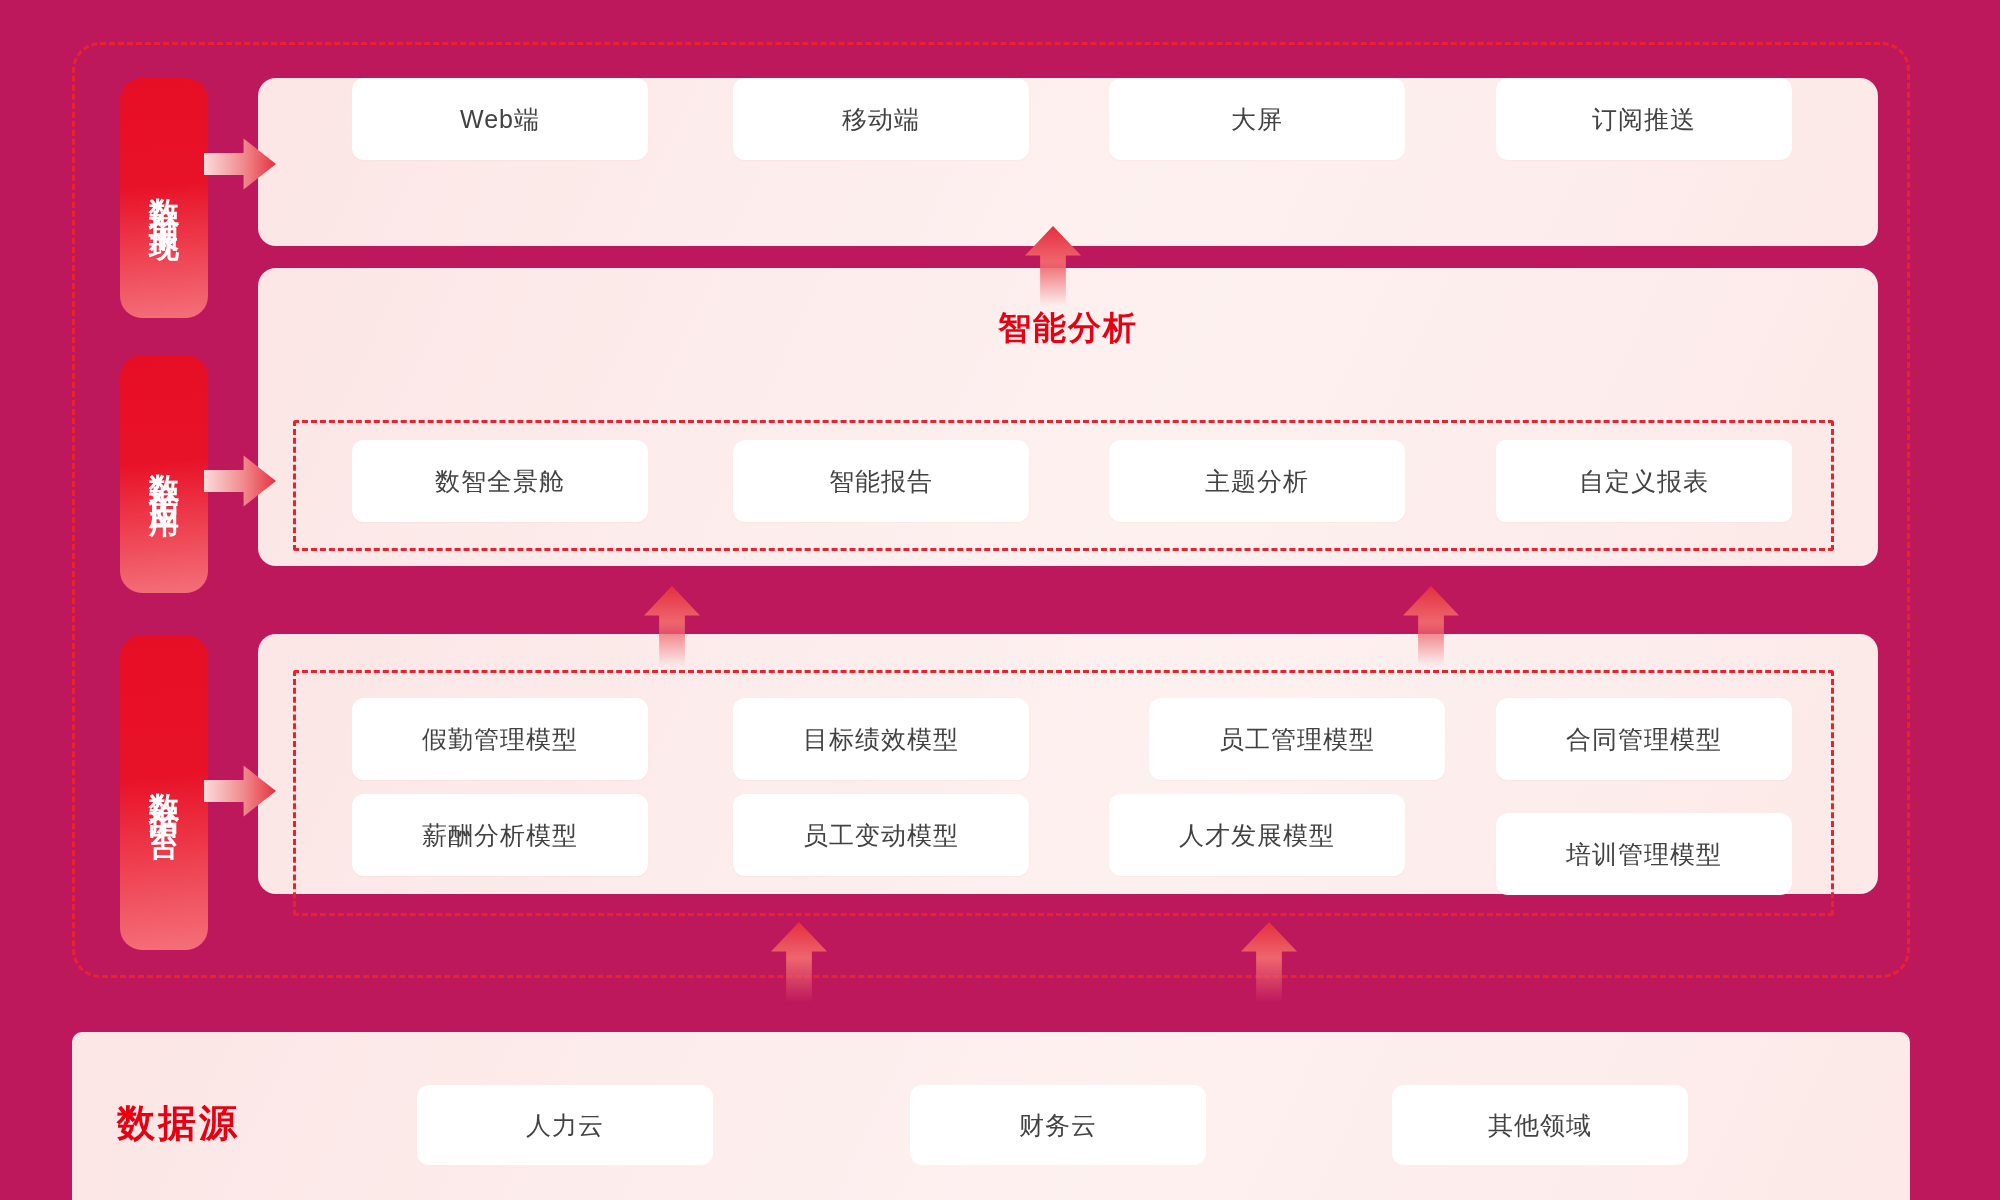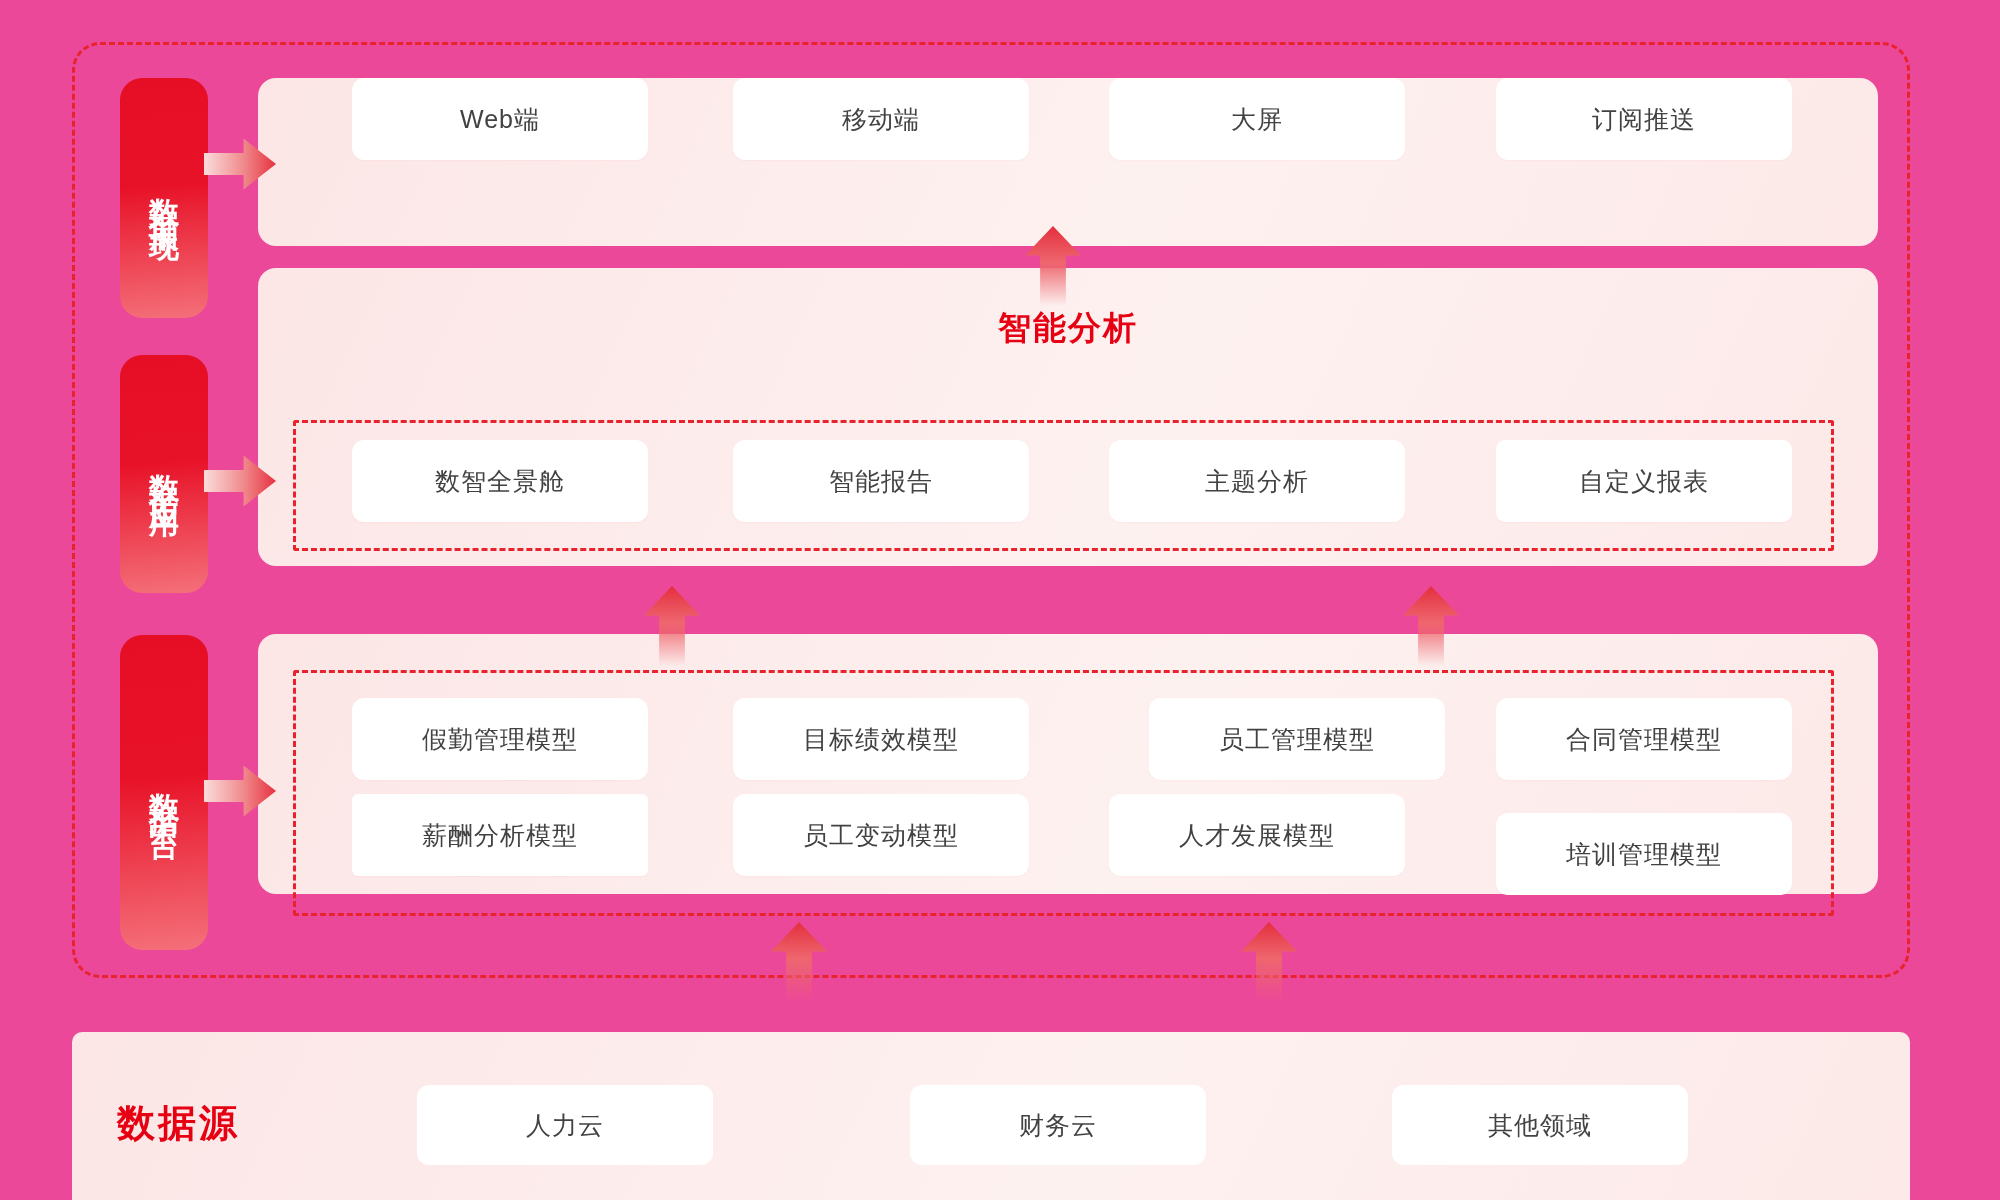--- a/index.html
+++ b/index.html
@@ -1,17 +1,17 @@
 <!DOCTYPE html>
 <html><head>
 <meta charset="utf-8">
 <style>
   html,body{margin:0;padding:0;background:#ffffff;}
   body{font-family:"Liberation Sans","DejaVu Sans",sans-serif;}
-  .canvas{position:relative;width:2000px;height:1200px;background:#ec4899;overflow:hidden;}
+  .canvas{position:relative;width:2000px;height:1200px;background:#be185d;overflow:hidden;}
 
   
   .outer-frame{position:absolute;left:72px;top:42px;width:1832px;height:930px;
     border:3px dashed #e8232e;border-radius:28px;}
 
   
   .pill{position:absolute;left:120px;width:88px;border-radius:22px;
     background:linear-gradient(175deg,#e60e24 0%,#e81228 45%,#f4707a 100%);
     display:flex;align-items:center;justify-content:center;}
   .pill span{writing-mode:vertical-lr;text-orientation:upright;
@@ -100,21 +100,21 @@
   </div>
   <div class="arrow-right ar2"></div>
   <div class="arrow-up au-top"></div>
 
   <div class="panel panel3">
     <div class="inner-dashed inner3"></div>
     <div class="wbox c1" style="top:64px;">假勤管理模型</div>
     <div class="wbox c2" style="top:64px;">目标绩效模型</div>
     <div class="wbox c3" style="top:64px;margin-left:40px;">员工管理模型</div>
     <div class="wbox c4" style="top:64px;">合同管理模型</div>
-    <div class="wbox c1" style="top:160px;border-radius:6px;">薪酬分析模型</div>
+    <div class="wbox c1" style="top:160px;">薪酬分析模型</div>
     <div class="wbox c2" style="top:160px;">员工变动模型</div>
     <div class="wbox c3" style="top:160px;">人才发展模型</div>
     <div class="wbox c4" style="top:160px;margin-top:19px;">培训管理模型</div>
   </div>
   <div class="pill pill3">
     <span>数据中台</span>
   </div>
   <div class="arrow-right ar3"></div>
   <div class="arrow-up au-m1"></div>
   <div class="arrow-up au-m2"></div>

